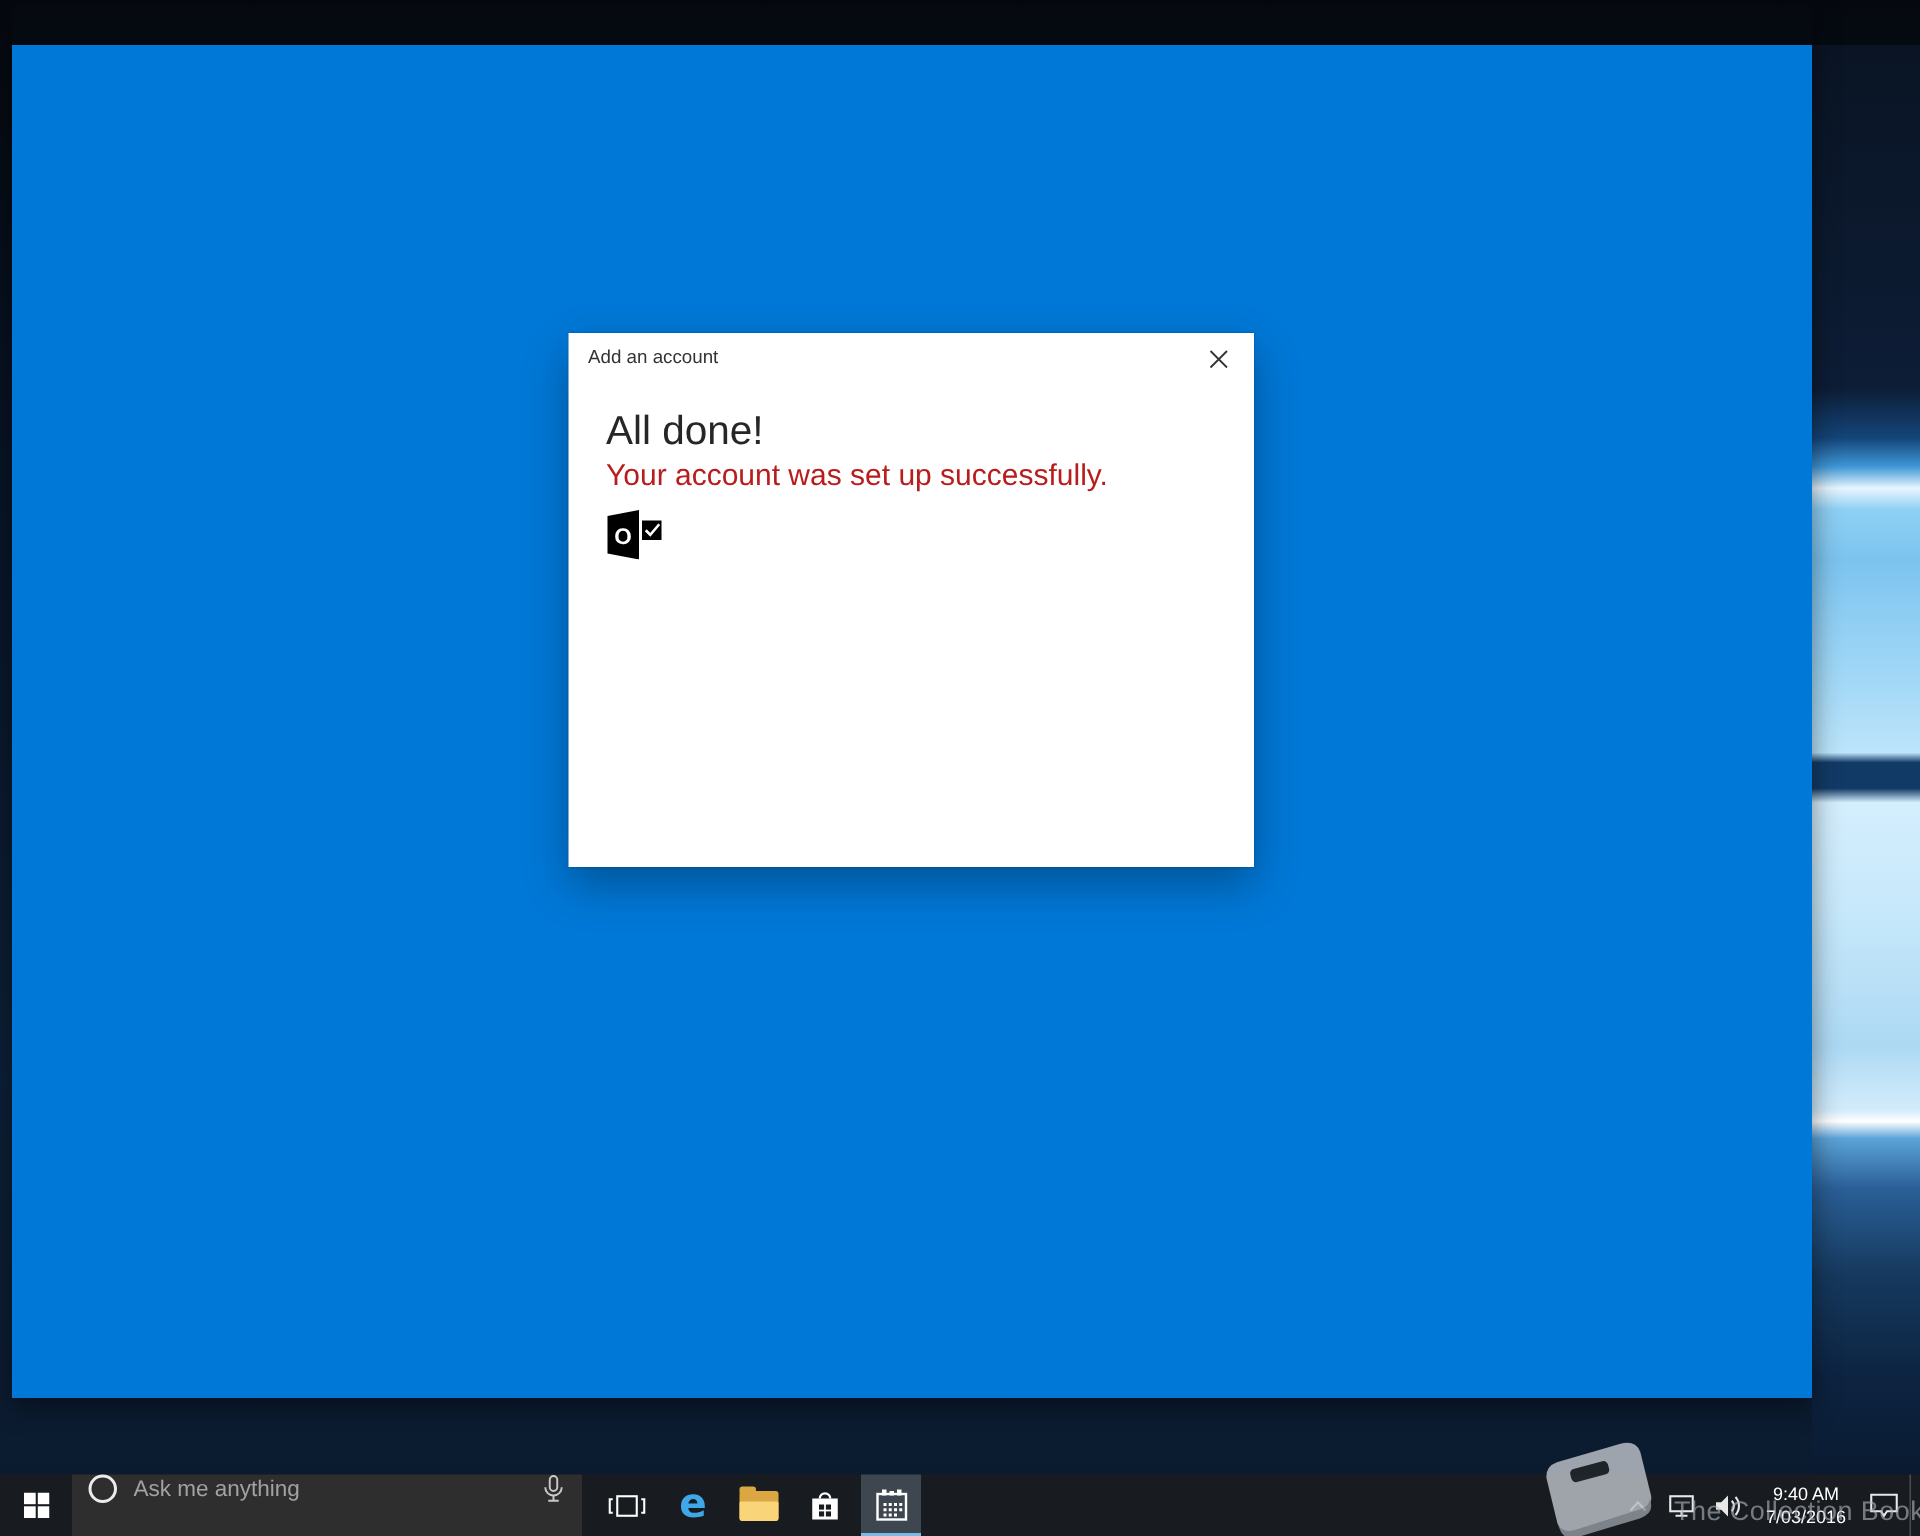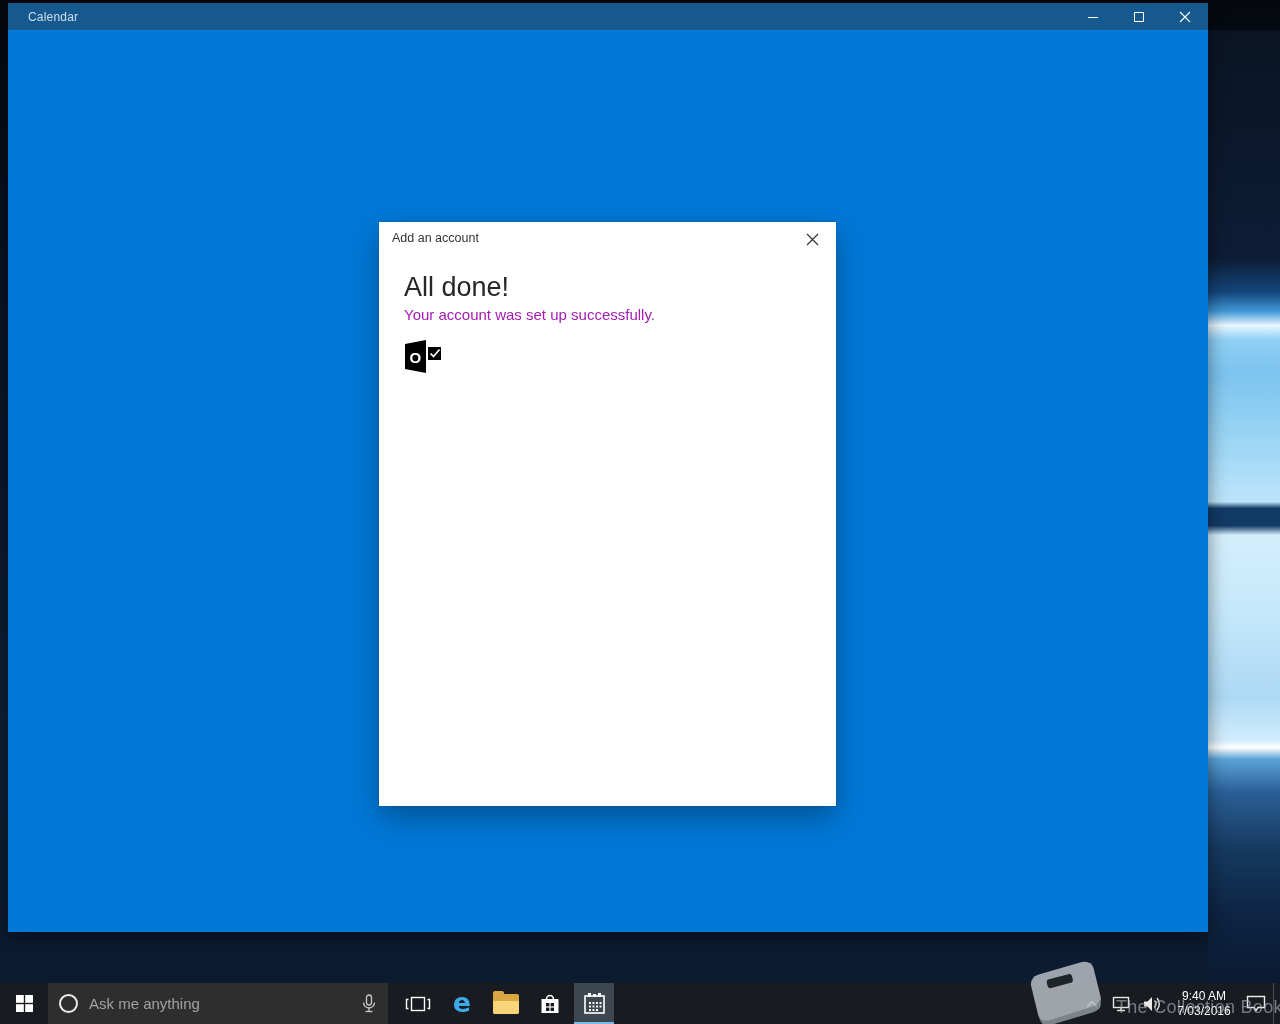--- a/index.html
+++ b/index.html
@@ -23,40 +23,40 @@
     box-shadow:0 6px 18px rgba(0,0,0,.45);}
   .titlebar{position:absolute;left:0;top:0;right:0;height:27px;background:#15598f;
     display:flex;align-items:center;}
   .titlebar .title{color:#cfdeed;font-size:12px;margin-left:20px;letter-spacing:.2px;}
   .win-controls{position:absolute;right:0;top:0;height:27px;display:flex;}
   .win-btn{width:46px;height:27px;background:transparent;border:none;padding:0;
     display:flex;align-items:center;justify-content:center;cursor:default;}
   .app-body{position:absolute;left:0;top:27px;right:0;bottom:0;background:#0078d7;}
 
   
-  .dialog{position:absolute;left:379px;top:222px;width:457px;height:584px;background:#fff;
+  .dialog{position:absolute;left:379px;top:222px;width:457px;height:356px;background:#fff;
     box-shadow:0 12px 28px rgba(0,0,0,.30),0 0 2px rgba(0,0,0,.25);}
   .dialog-header{position:absolute;left:0;top:0;right:0;height:34px;}
   .dialog-title{position:absolute;left:13px;top:9px;font-size:12.5px;color:#333;}
   .dialog-close{position:absolute;right:10px;top:4px;width:28px;height:26px;border:none;
     background:transparent;display:flex;align-items:center;justify-content:center;padding:0;}
   .dialog-heading{position:absolute;left:25px;top:50px;margin:0;font-size:27px;
     font-weight:400;color:#262626;}
-  .dialog-message{position:absolute;left:25px;top:84px;margin:0;font-size:15px;color:#a21caf;}
+  .dialog-message{position:absolute;left:25px;top:84px;margin:0;font-size:20px;color:#b91c1c;}
   .outlook-wrap{position:absolute;left:25px;top:118px;width:38px;height:33px;}
   .done-btn{position:absolute;left:25px;top:445px;width:203px;height:30px;background:#cccccc;
     border:none;font-size:15px;color:#0b0b0b;font-family:"Liberation Sans",sans-serif;}
 
   
   .taskbar{position:absolute;left:0;top:983px;width:1280px;height:41px;background:#181b1f;}
   .tb-btn{height:41px;border:none;background:transparent;padding:0;display:flex;
     align-items:center;justify-content:center;}
   .start-btn{position:absolute;left:0;top:0;width:48px;}
   .search-box{position:absolute;left:48px;top:0;width:340px;height:41px;background:#2e2e2e;
-    display:flex;align-items:center;}
+    display:flex;align-items:flex-start;}
   .cortana-ring{width:19px;height:19px;border:2px solid #ececec;border-radius:50%;
     margin-left:11px;flex:0 0 auto;}
   .search-input{flex:1;margin-left:9px;background:transparent;border:none;outline:none;
     color:#e0e0e0;font-size:15px;font-family:"Liberation Sans",sans-serif;}
   .search-input::placeholder{color:#a2a2a2;}
   .mic{margin-right:12px;flex:0 0 auto;display:flex;align-items:center;}
   .tb-apps{position:absolute;left:396px;top:0;height:41px;display:flex;}
   .tb-app{width:40px;height:41px;border:none;background:transparent;padding:0;margin:0 2px;
     display:flex;align-items:center;justify-content:center;position:relative;}
   .tb-app.active{background:#3e4650;}
@@ -89,40 +89,20 @@
 </style>
 </head>
 <body>
 
 <div class="screen">
 
   <div class="desktop-bg"></div>
   <div class="hero-strip"></div>
 
   <div class="app-window">
-    <div class="titlebar">
-      <span class="title">Calendar</span>
-      <div class="win-controls">
-        <button class="win-btn">
-          <svg width="12" height="12" viewBox="0 0 12 12">
-              <line x1="1" y1="6.5" x2="11" y2="6.5" stroke="#fff" stroke-width="1"></line>
-            </svg>
-        </button>
-        <button class="win-btn">
-          <svg width="12" height="12" viewBox="0 0 12 12">
-              <rect x="1.5" y="1.5" width="9" height="9" fill="none" stroke="#fff" stroke-width="1"></rect>
-            </svg>
-        </button>
-        <button class="win-btn">
-          <svg width="12" height="12" viewBox="0 0 12 12">
-              <path d="M1 1 L11 11 M11 1 L1 11" stroke="#fff" stroke-width="1.1"></path>
-            </svg>
-        </button>
-      </div>
-    </div>
     <div class="app-body"></div>
   </div>
 
   <div class="dialog">
     <div class="dialog-header">
       <span class="dialog-title">Add an account</span>
       <button class="dialog-close">
         <svg width="13" height="13" viewBox="0 0 13 13">
             <path d="M1 1 L12 12 M12 1 L1 12" stroke="#333" stroke-width="1.2"></path>
           </svg>

